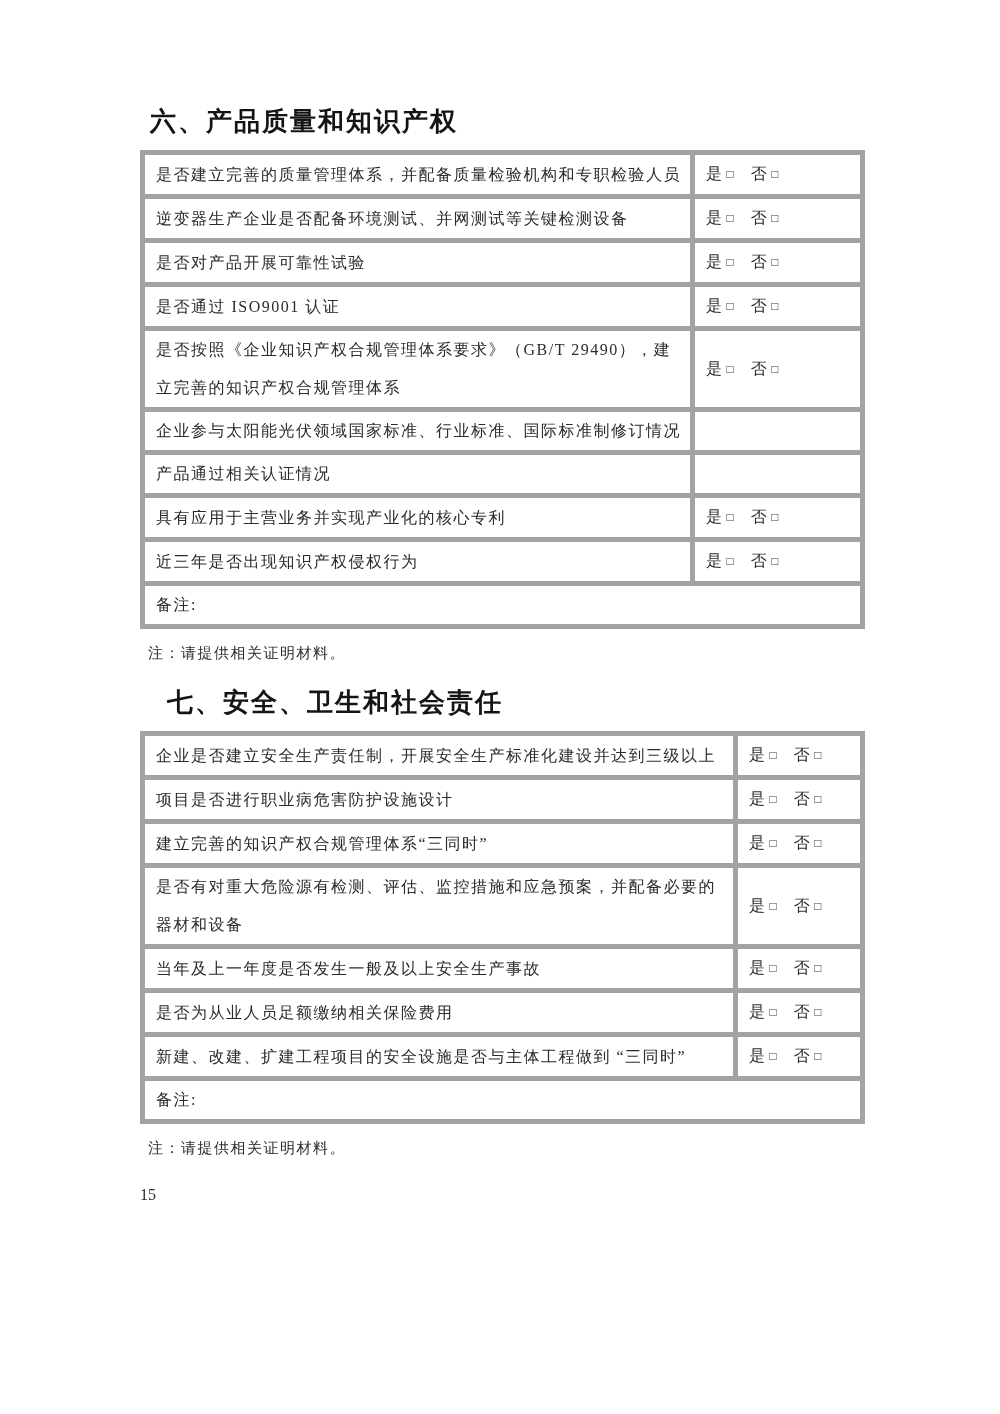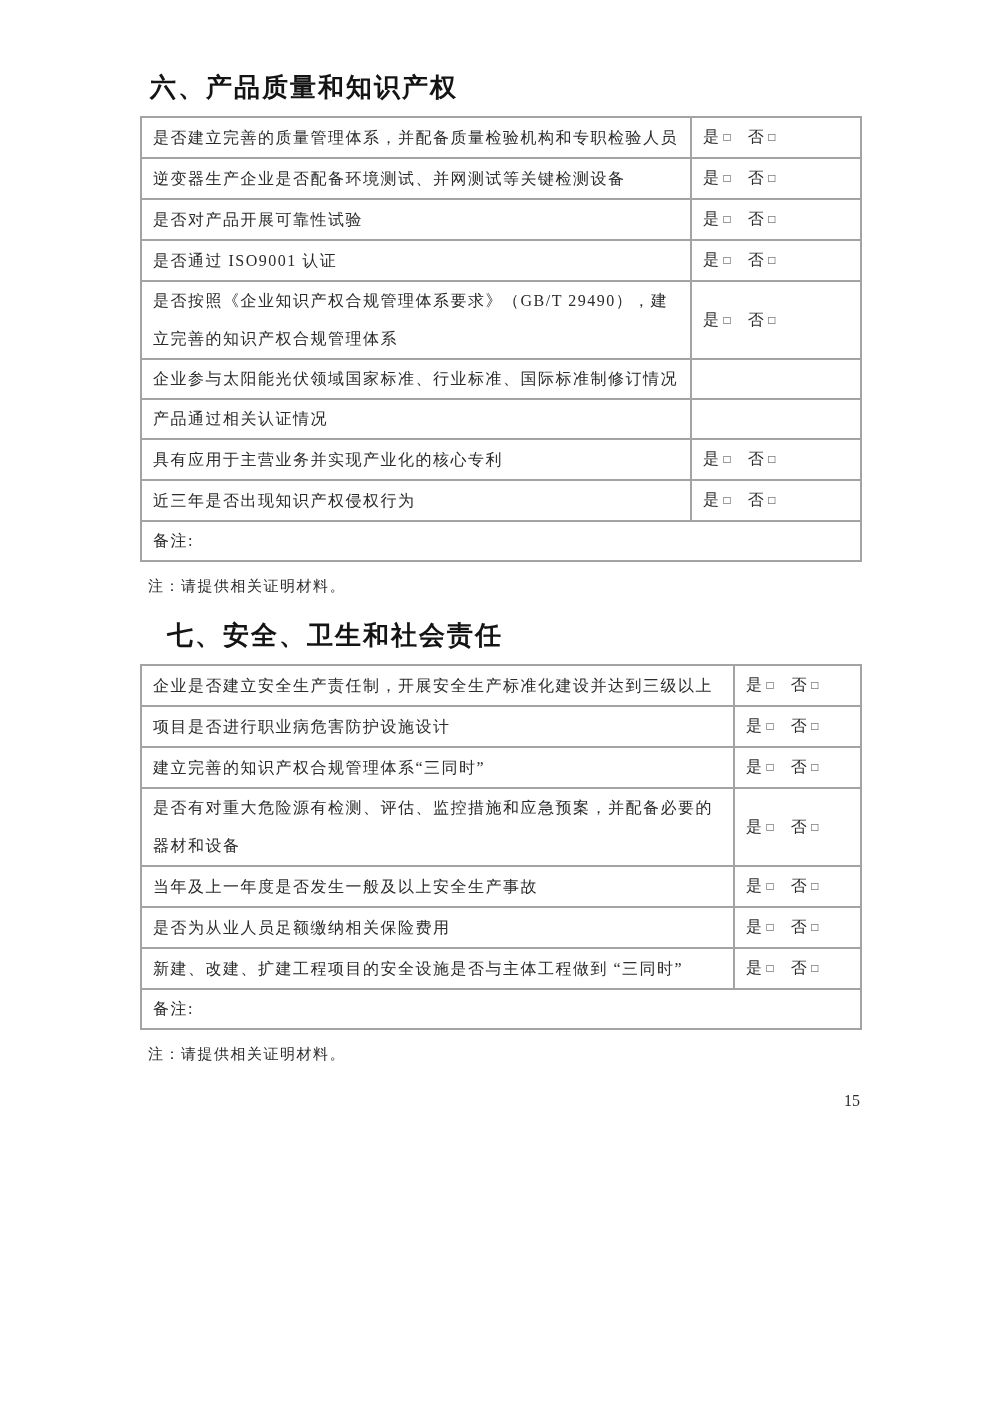--- a/index.html
+++ b/index.html
@@ -2,42 +2,42 @@
 <html><head>
 <meta charset="utf-8">
 <style>
   * { box-sizing: border-box; }
   html, body { margin: 0; padding: 0; background: #ffffff; }
   .page {
     width: 1000px;
     height: 1414px;
     margin: 0 auto;
     background: #ffffff;
-    padding: 72px 140px 0 140px;
+    padding: 106px 140px 0 140px;
     font-family: "Liberation Serif", "DejaVu Serif", serif;
     color: #2b2b2b;
     overflow: hidden;
   }
   .section-title {
     font-family: "Liberation Sans", "DejaVu Sans", sans-serif;
     font-weight: bold;
     font-size: 26px;
     line-height: 30px;
     letter-spacing: 2px;
     color: #141414;
     margin: 0 0 14px 10px;
   }
   .section-title.second { margin-top: 24px; margin-left: 27px; }
   table.form {
     width: 720px;
     border-collapse: collapse;
     table-layout: fixed;
   }
   table.form td {
-    border: 2px solid #a3a3a3;
+    border: 5px solid #a3a3a3;
     font-size: 16px;
     line-height: 38px;
     letter-spacing: 1.5px;
     padding: 0 6px 0 11px;
     vertical-align: middle;
     color: #2b2b2b;
   }
   td.a { padding-left: 10px; white-space: nowrap; }
   td.a.va-top { vertical-align: top; }
   .opt { display: inline-block; }
@@ -51,21 +51,21 @@
     color: #3a3a3a;
   }
   .note {
     font-size: 15px;
     letter-spacing: 1.5px;
     line-height: 20px;
     margin: 14px 0 0 8px;
     color: #2b2b2b;
   }
   .pageno {
-    text-align: right;
+    text-align: left;
     font-size: 16px;
     margin-top: 28px;
     color: #2b2b2b;
   }
 </style>
 </head>
 <body>
 
 <div class="page">
 

